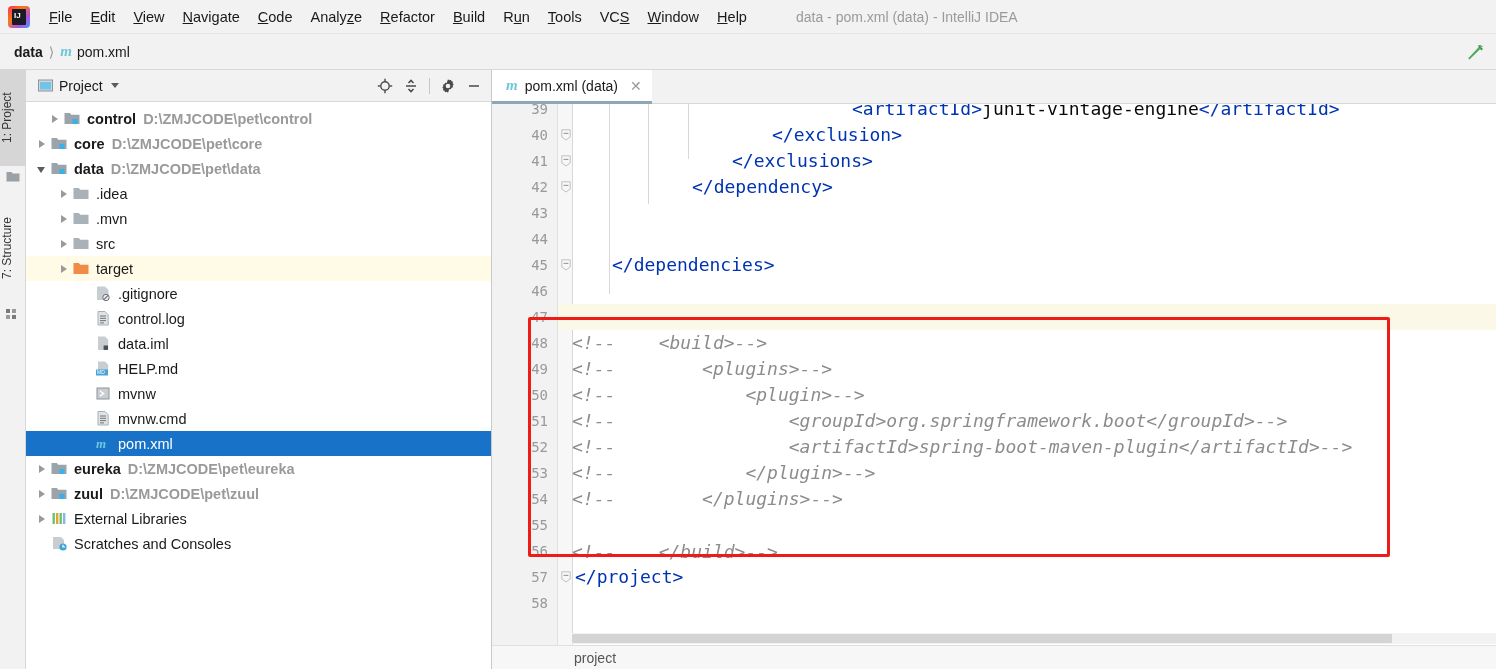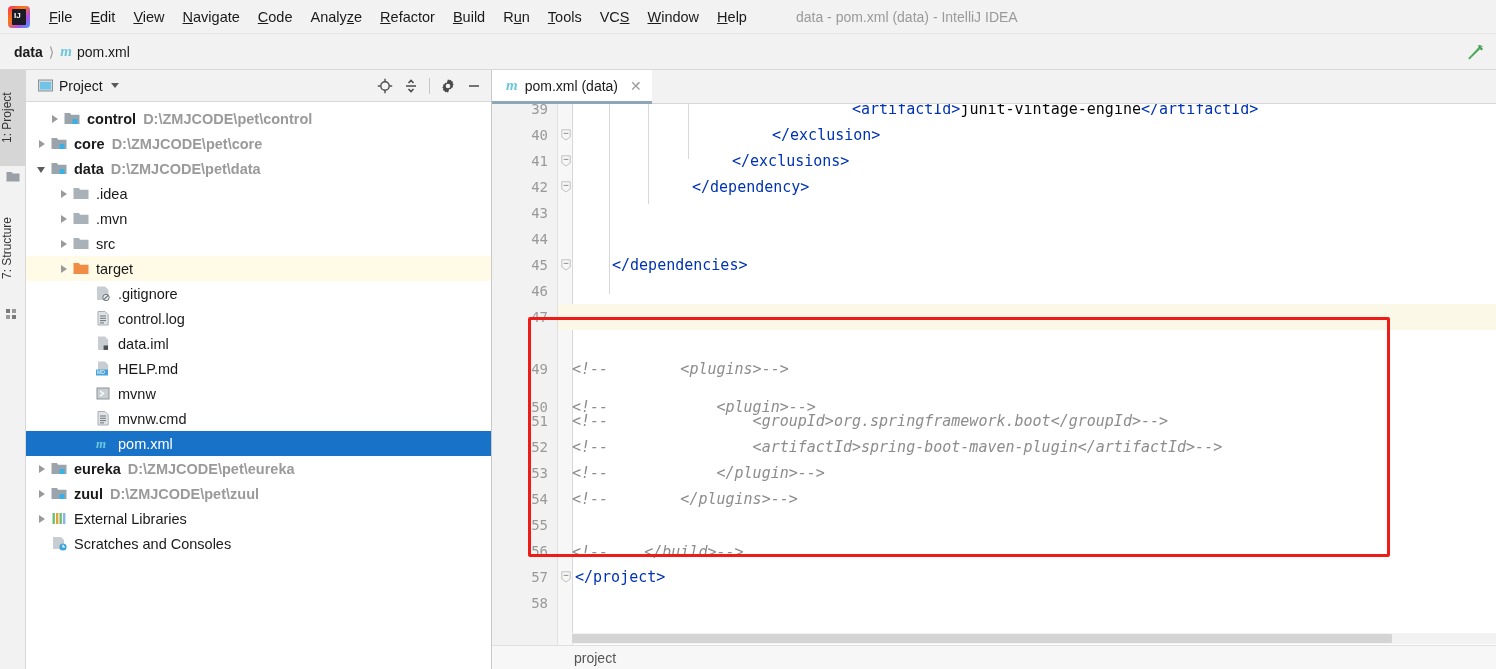--- a/index.html
+++ b/index.html
@@ -105,21 +105,21 @@
 
   .codearea { position:absolute; left:0; top:34px; right:0; bottom:0; background:#fff;
               overflow:hidden; }
   .gutter { position:absolute; left:0; top:0; width:66px; bottom:0; background:#f2f2f2;
             border-right:1px solid #e0e0e0; }
   .foldcol { position:absolute; left:66px; top:0; width:14px; bottom:0; background:#f7f7f7; }
   .codelines { position:absolute; left:0; top:0; right:0; bottom:0; }
   .cline { position:absolute; left:0; right:0; height:26px; }
   .lnum { position:absolute; left:0; width:56px; text-align:right; font-size:14px;
           color:#999999; font-family:"DejaVu Sans Mono", monospace; line-height:26px; }
-  .ctext { position:absolute; left:80px; font-size:15px; line-height:26px; white-space:pre;
+  .ctext { position:absolute; left:80px; font-size:18px; line-height:26px; white-space:pre;
            font-family:"DejaVu Sans Mono", monospace; }
   .tag { color:#0033b3; }
   .plainx { color:#080808; }
   .cmt { color:#8c8c8c; font-style:italic; }
   .caretline { position:absolute; left:66px; right:0; height:26px; background:#fcf8e8; }
 
   .foldmark { position:absolute; left:4px; width:10px; height:12px; }
 
   .redbox { position:absolute; border:3px solid #ee1c16; border-radius:2px;
             pointer-events:none; }
@@ -453,25 +453,29 @@
             </svg>
             <div class="ctext" style="left: 120px;"><span class="tag">&lt;/dependencies&gt;</span></div>
           </div>
           <div class="cline" style="top: 174px;">
             <div class="lnum">46</div>
           </div>
           <div class="caretline" style="top: 200px;"></div>
           <div class="cline" style="top: 200px;">
             <div class="lnum">47</div>
           </div>
+          <div class="cline" style="top: 226px;">
+            <div class="lnum">48</div>
+            <div class="ctext" style="left: 80px;"><span class="cmt">&lt;!--    &lt;build&gt;--&gt;</span></div>
+          </div>
           <div class="cline" style="top: 252px;">
             <div class="lnum">49</div>
             <div class="ctext" style="left: 80px;"><span class="cmt">&lt;!--        &lt;plugins&gt;--&gt;</span></div>
           </div>
-          <div class="cline" style="top: 278px; margin-top: 12px;">
+          <div class="cline" style="top: 278px;">
             <div class="lnum">50</div>
             <div class="ctext" style="left: 80px;"><span class="cmt">&lt;!--            &lt;plugin&gt;--&gt;</span></div>
           </div>
           <div class="cline" style="top: 304px;">
             <div class="lnum">51</div>
             <div class="ctext" style="left: 80px;"><span class="cmt">&lt;!--                &lt;groupId&gt;org.springframework.boot&lt;/groupId&gt;--&gt;</span></div>
           </div>
           <div class="cline" style="top: 330px;">
             <div class="lnum">52</div>
             <div class="ctext" style="left: 80px;"><span class="cmt">&lt;!--                &lt;artifactId&gt;spring-boot-maven-plugin&lt;/artifactId&gt;--&gt;</span></div>

